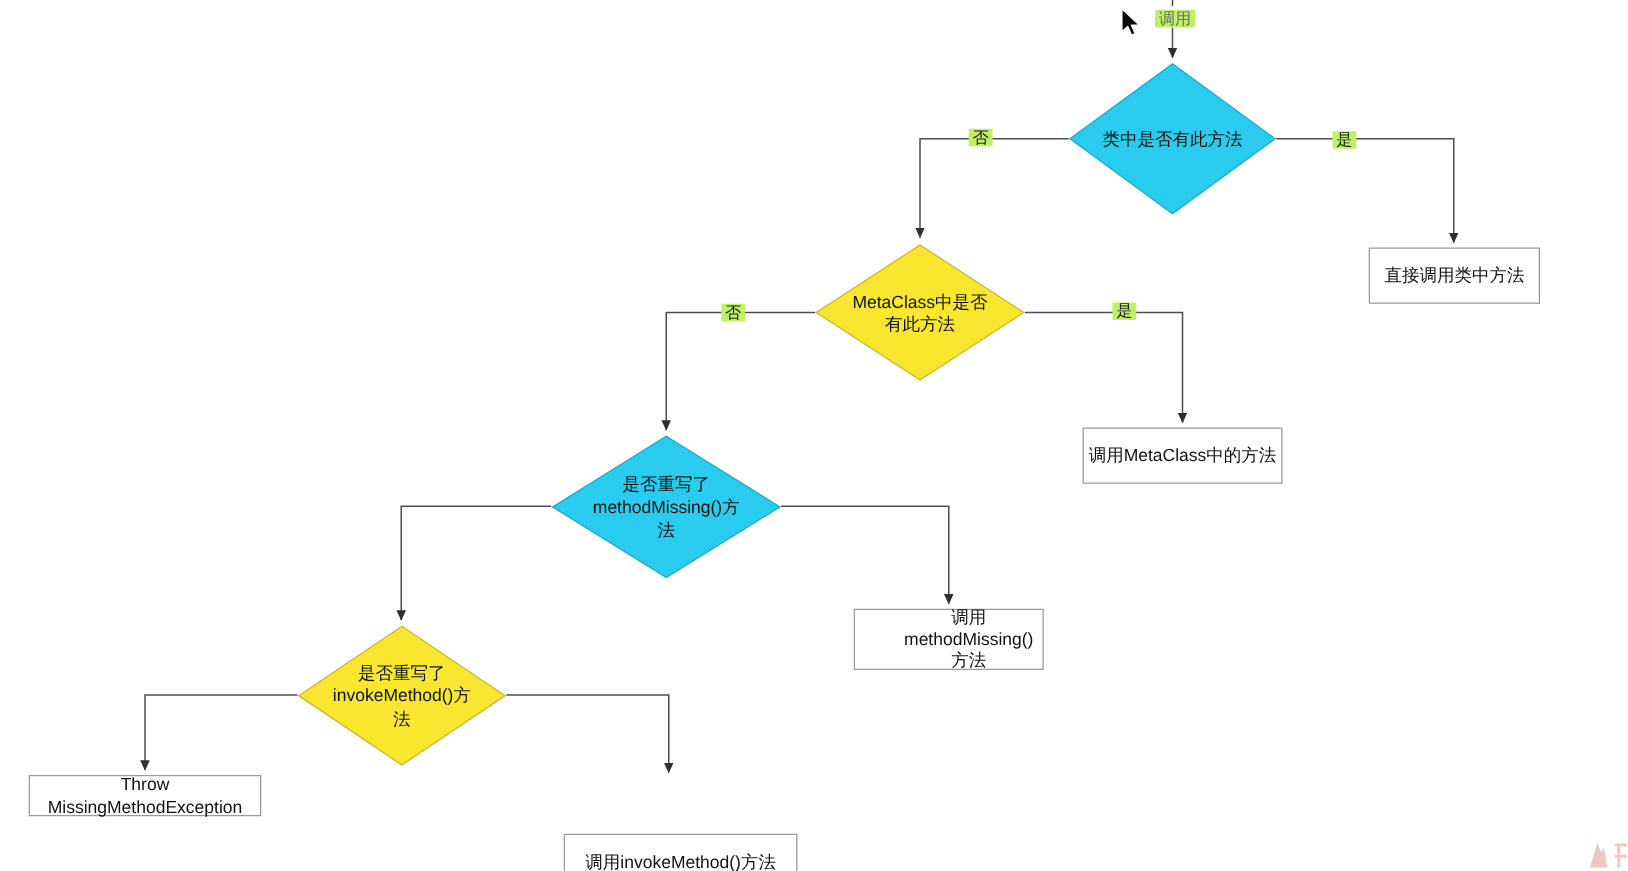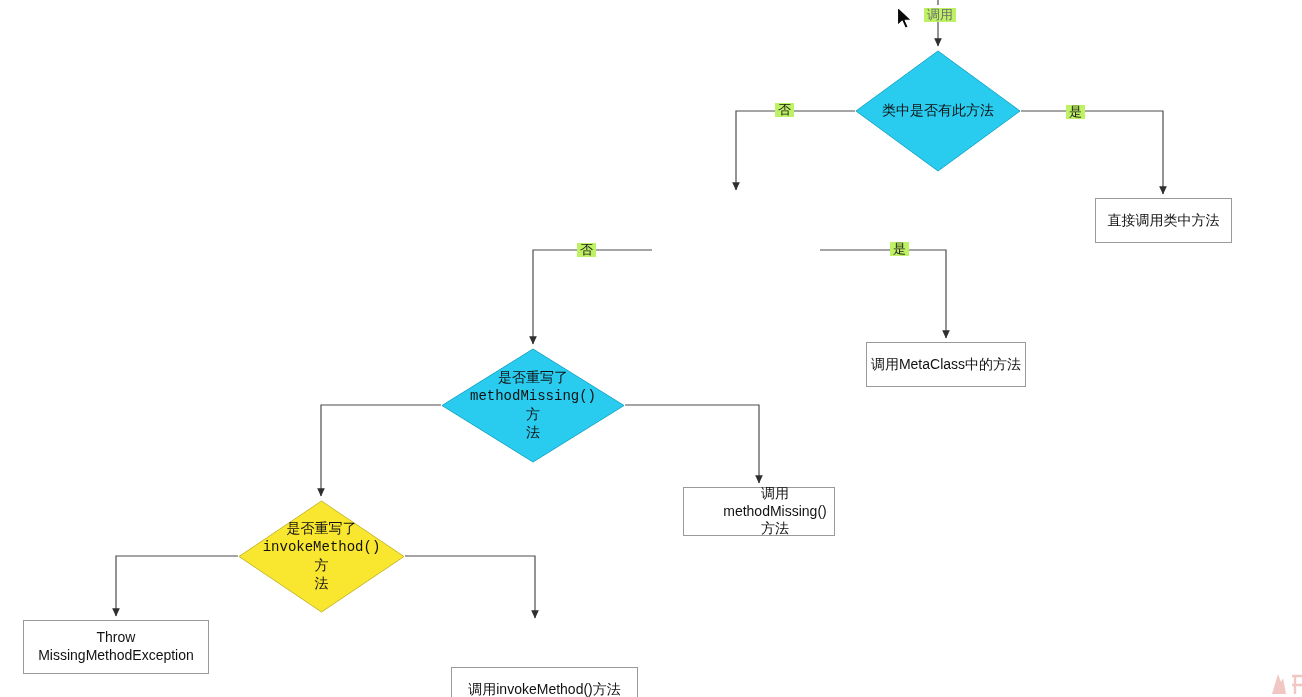--- a/index.html
+++ b/index.html
@@ -57,21 +57,20 @@
     width: 68%;
     height: 100%;
     display: flex;
     align-items: center;
     justify-content: center;
     text-align: center;
     font-size: 14px;
     color: #111111;
     line-height: 1.3;
     white-space: pre-line;
-    font-family: Liberation Mono, monospace;
   }
   .edge-label {
     position: absolute;
     font-size: 13px;
     color: #1a1a1a;
     background: #bef264;
     padding: 0 3px;
     line-height: 1.1;
     white-space: nowrap;
   }
@@ -118,20 +117,27 @@
     </g>
   </svg>
 
   <div class="diamond-wrap" style="left:855px; top:50px; width:166px; height:122px;">
     <svg class="diamond-shape" viewBox="0 0 166 122" preserveAspectRatio="none">
       <polygon points="83,1 165,61 83,121 1,61" fill="#29CCEF" stroke="#1aa9c9" stroke-width="1"></polygon>
     </svg>
     <div class="diamond-label">类中是否有此方法</div>
   </div>
 
+  <div class="diamond-wrap" style="left:652px; top:195px; width:168px; height:110px;">
+    <svg class="diamond-shape" viewBox="0 0 168 110" preserveAspectRatio="none">
+      <polygon points="84,1 167,55 84,109 1,55" fill="#F9E62E" stroke="#c9b92a" stroke-width="1"></polygon>
+    </svg>
+    <div class="diamond-label">MetaClass中是否
+有此方法</div>
+  </div>
 
   <div class="diamond-wrap" style="left:441px; top:348px; width:184px; height:115px;">
     <svg class="diamond-shape" viewBox="0 0 184 115" preserveAspectRatio="none">
       <polygon points="92,1 183,57.5 92,114 1,57.5" fill="#29CCEF" stroke="#1aa9c9" stroke-width="1"></polygon>
     </svg>
     <div class="diamond-label">是否重写了
 methodMissing()方
 法</div>
   </div>
 
@@ -146,21 +152,21 @@
 
   <div class="node node-box" style="left:866px; top:342px; width:160px; height:45px;">调用MetaClass中的方法</div>
 
   <div class="node node-box" style="left:1095px; top:198px; width:137px; height:45px;">直接调用类中方法</div>
 
   <div class="node node-box" style="left:683px; top:487px; width:152px; height:49px;padding-left:32px;">调用methodMissing()
 方法</div>
 
   <div class="node node-box" style="left:451px; top:622px; width:187px; height:45px;margin-top:45px;">调用invokeMethod()方法</div>
 
-  <div class="node node-box" style="left:23px; top:620px; width:186px; height:54px;">Throw
+  <div class="node node-box" style="left:23px; top:620px; width:186px; height:33px;">Throw
 MissingMethodException</div>
 
   <div class="edge-label" style="left:924px; top:8px; color:#6d6d6d;">调用</div>
 
   <div class="edge-label" style="left:775px; top:103px;">否</div>
 
   <div class="edge-label" style="left:1066px; top:105px;">是</div>
 
   <div class="edge-label" style="left:577px; top:243px;">否</div>
 

